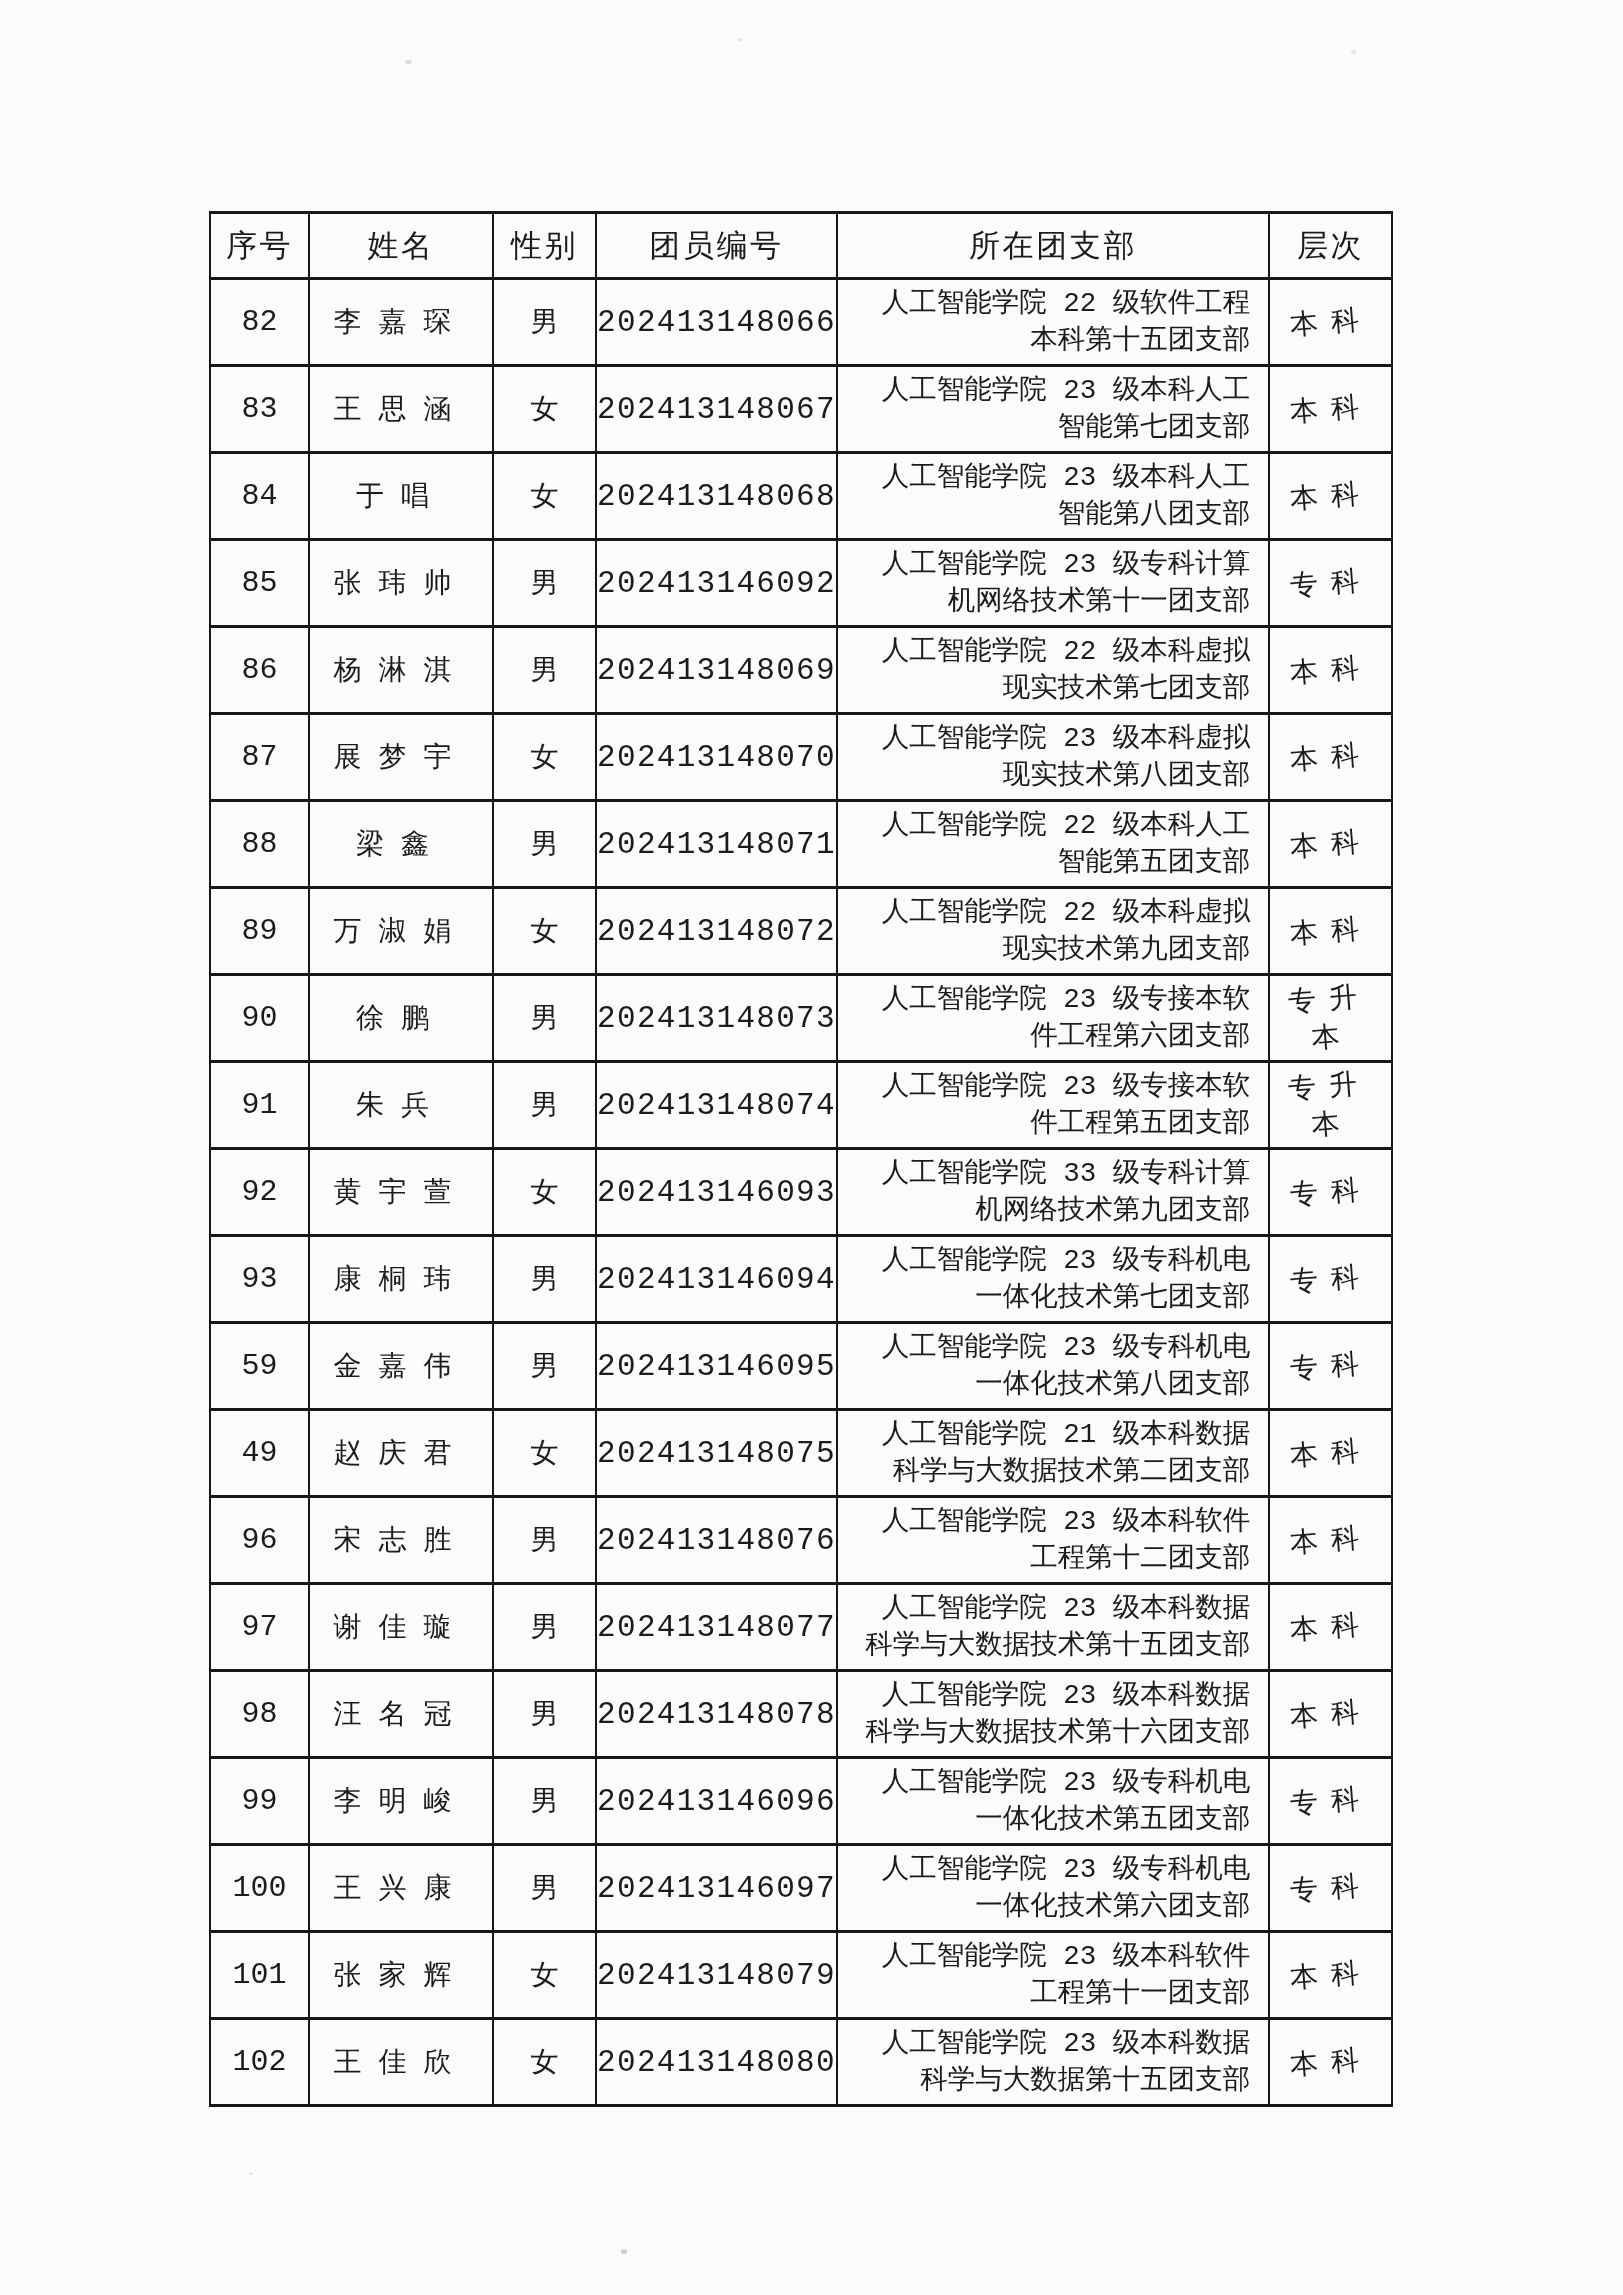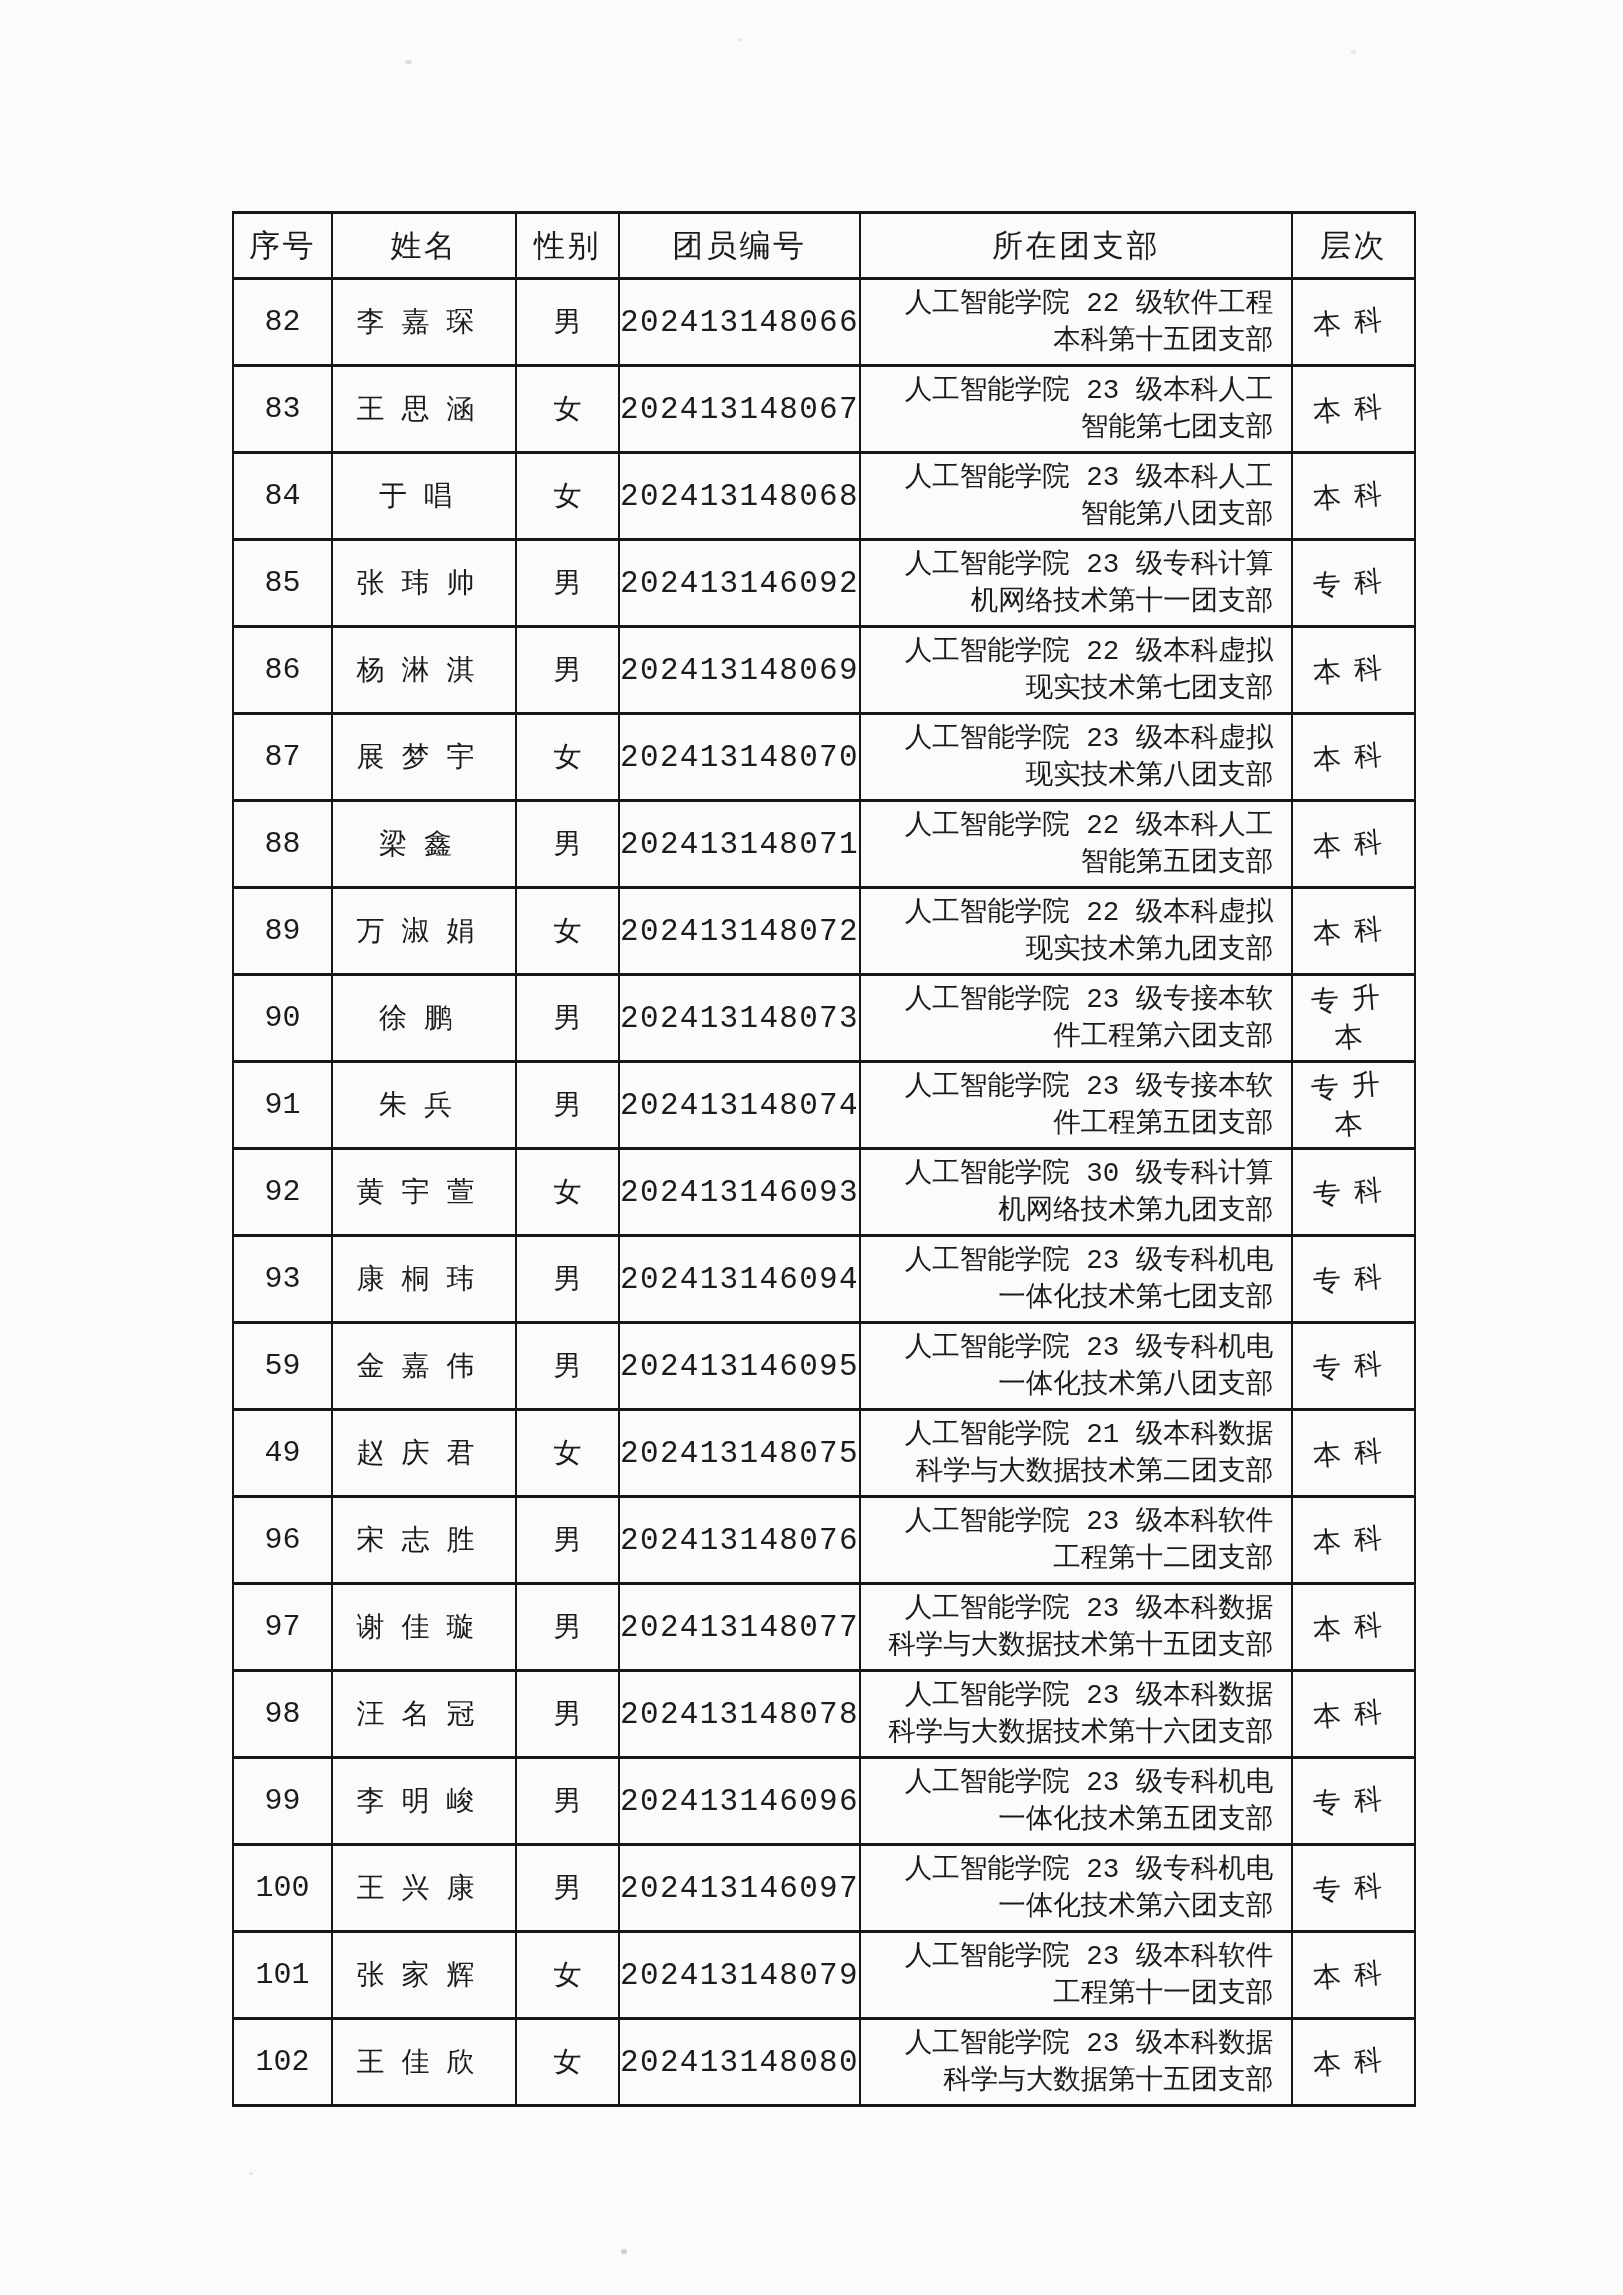--- a/index.html
+++ b/index.html
@@ -23,21 +23,21 @@
     filter: blur(0.7px);
   }
   .speck.s1 { left: 405px;  top: 60px;   width: 6.5px; height: 3.9px;  opacity: .18; }
   .speck.s2 { left: 737px; top: 38px;   width: 5.2px;  height: 3.3px;  opacity: .12; }
   .speck.s3 { left: 1351px; top: 50px;   width: 5.2px;  height: 3.9px;  opacity: .12; }
   .speck.s4 { left: 621px;  top: 2249px; width: 5.9px;  height: 4.6px;  opacity: .25; }
   .speck.s5 { left: 249px;  top: 2172px; width: 3.9px;  height: 3.3px;  opacity: .12; }
 
   table.member-table {
     position: absolute;
-    left: 232px;
+    left: 209px;
     top: 211px;
     width: 1182px;
     border-collapse: collapse;
     table-layout: fixed;
   }
   .member-table th,
   .member-table td {
     border: 2px solid #171717;
     border-top-width: 3.3px;
     border-bottom-width: 3.3px;
@@ -183,21 +183,21 @@
     <td class="cell-gender">男</td>
     <td class="cell-id">202413148074</td>
     <td class="cell-branch">人工智能学院 23 级专接本软件工程第五团支部</td>
     <td class="cell-level"><span class="spaced">专升本</span></td>
   </tr>
       <tr>
     <td class="cell-serial">92</td>
     <td class="cell-name"><span class="spaced">黄宇萱</span></td>
     <td class="cell-gender">女</td>
     <td class="cell-id">202413146093</td>
-    <td class="cell-branch">人工智能学院 30 级专科计算机网络技术第九团支部</td>
+    <td class="cell-branch">人工智能学院 33 级专科计算机网络技术第九团支部</td>
     <td class="cell-level"><span class="spaced">专科</span></td>
   </tr>
       <tr>
     <td class="cell-serial">93</td>
     <td class="cell-name"><span class="spaced">康桐玮</span></td>
     <td class="cell-gender">男</td>
     <td class="cell-id">202413146094</td>
     <td class="cell-branch">人工智能学院 23 级专科机电一体化技术第七团支部</td>
     <td class="cell-level"><span class="spaced">专科</span></td>
   </tr>

